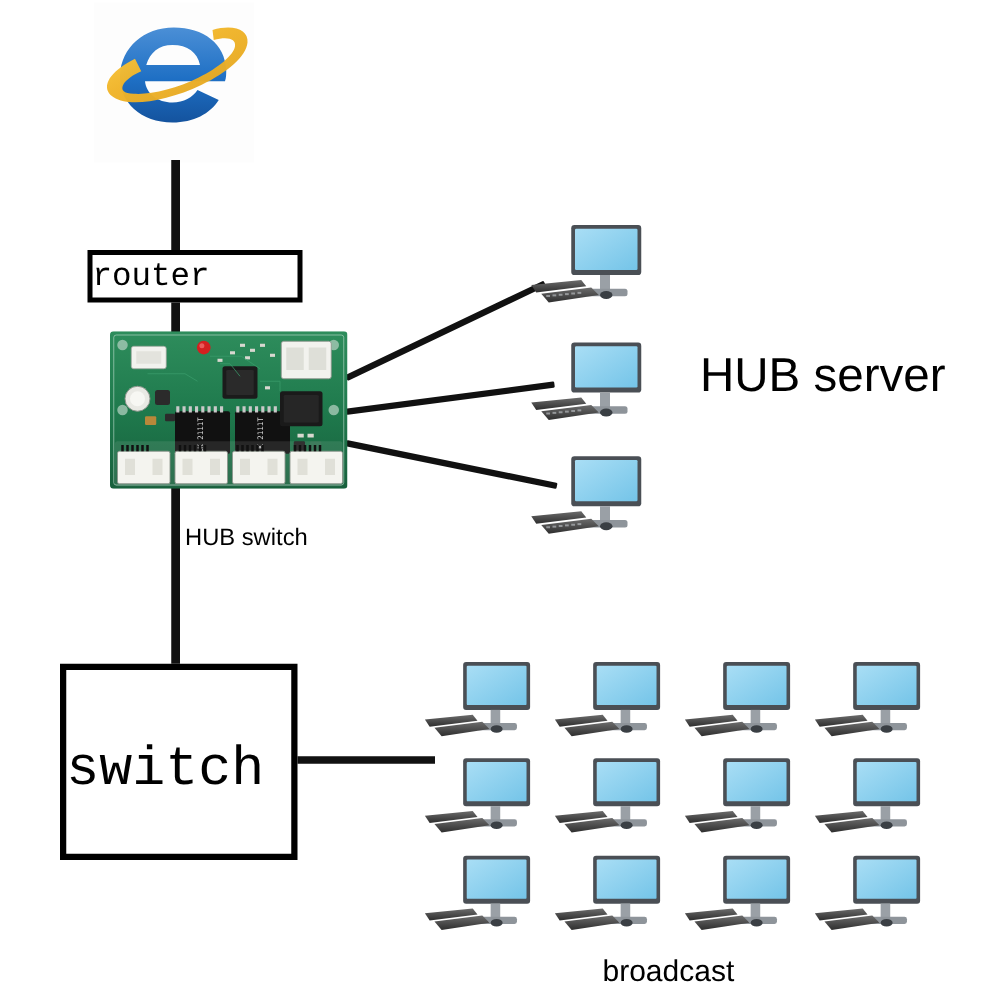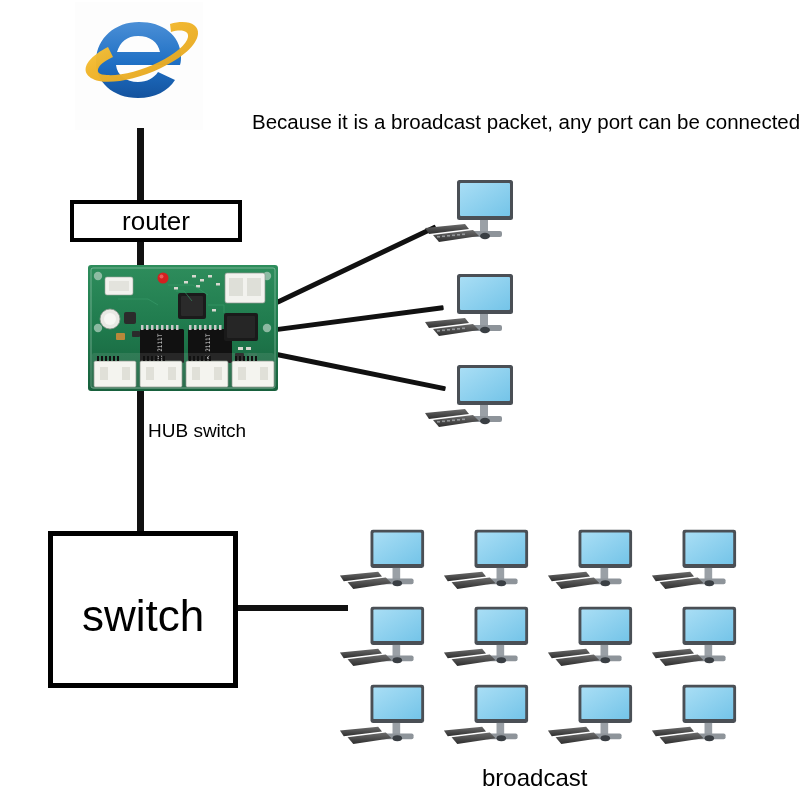--- a/index.html
+++ b/index.html
@@ -43,21 +43,21 @@
   .ie-logo svg { display: block; width: 128px; height: 128px; }
 
   
   .box {
     position: absolute;
     box-sizing: border-box;
     background: #ffffff;
     border: 4px solid #000000;
     display: flex;
     align-items: center;
-    justify-content: center;
+    font-family: Liberation Mono, monospace;
   }
   .router-box {
     left: 70px; top: 200px; width: 172px; height: 42px;
   }
   .router-box span { font-size: 26px; line-height: 1; }
 
   .switch-box {
     left: 48px; top: 531px; width: 190px; height: 157px;
     border-width: 5px;
   }
@@ -140,21 +140,20 @@
   <div class="wire" style="left:236px; top:605px; width:112px; height:6px;"></div>
 
   <div class="wire-diag" style="left:277px; top:300px; width:176px; transform: rotate(-25.5deg);"></div>
   <div class="wire-diag" style="left:277px; top:327px; width:168px; transform: rotate(-7.5deg);"></div>
   <div class="wire-diag" style="left:277px; top:352px; width:172px; transform: rotate(11.5deg);"></div>
 
   <div class="box router-box">
     <span>router</span>
   </div>
 
-  <div class="label lbl-broadcast">Because it is a broadcast packet, any port can be connected</div>
 
   <div class="pcb">
     <svg width="190" height="126" viewBox="0 0 190 126" xmlns="http://www.w3.org/2000/svg">
       <defs>
         <linearGradient id="pcbg" x1="0" y1="0" x2="0" y2="1">
           <stop offset="0%" stop-color="#2e8d5c"></stop>
           <stop offset="50%" stop-color="#1f7a4d"></stop>
           <stop offset="100%" stop-color="#17603c"></stop>
         </linearGradient>
       </defs>
@@ -378,20 +377,21 @@
           <rect x="19" y="57.5" width="3" height="1.6"></rect>
         <rect x="24" y="57" width="3" height="1.6"></rect>
           <rect x="29" y="56.5" width="3" height="1.6"></rect>
         <rect x="34" y="56" width="3" height="1.6"></rect>
           <rect x="39" y="55.5" width="3" height="1.6"></rect>
       </g>
       <ellipse cx="62" cy="58" rx="5" ry="3.2" fill="#3a3f44"></ellipse>
     </svg>
   </div>
 
+  <div class="label lbl-hubserver">HUB server</div>
 
   <div class="box switch-box">
     <span>switch</span>
   </div>
 
   <div class="abs" style="left:338px; top:527px; width:462px; height:230px;">
 
     <div class="monitor" style="left:0px;   top:0px;">
       <svg width="88" height="78" viewBox="0 0 92 80" xmlns="http://www.w3.org/2000/svg">
         <rect x="34" y="2" width="56" height="40" rx="2.5" fill="#4a4f55"></rect>

